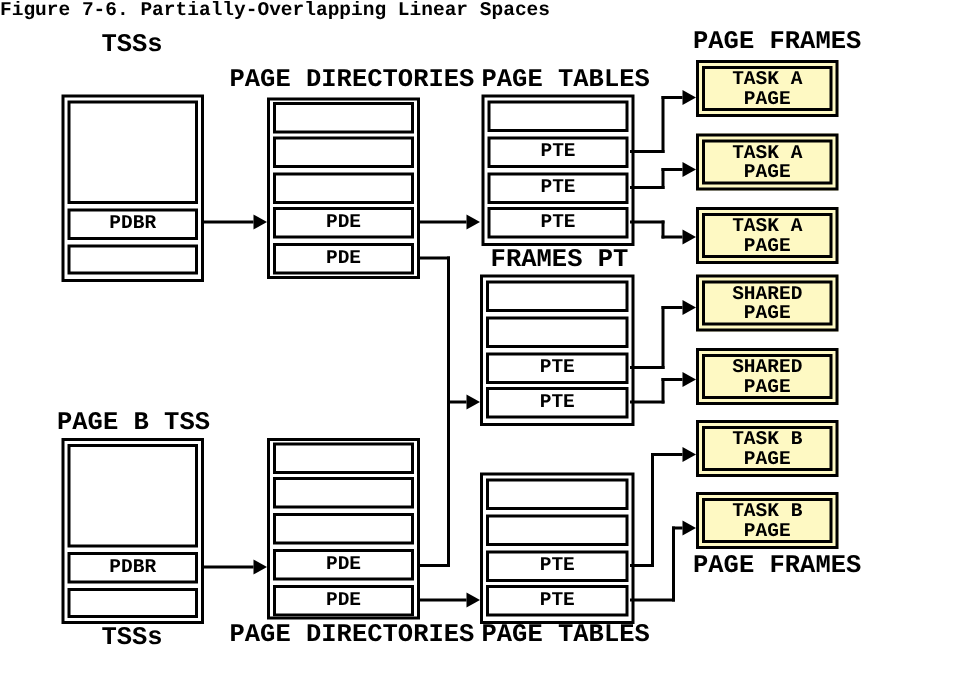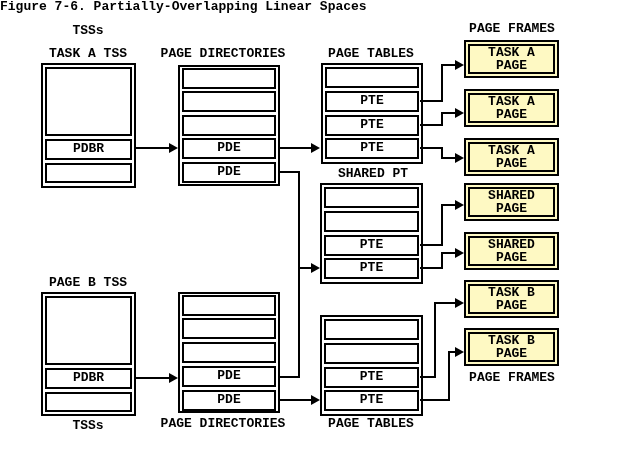--- a/index.html
+++ b/index.html
@@ -2,21 +2,21 @@
 <html><head>
 <meta charset="utf-8">
 <style>
   html,body{margin:0;padding:0;background:#ffffff;}
   .canvas{
     position:relative;width:640px;height:456px;background:#ffffff;
     font-family:"Liberation Mono","DejaVu Sans Mono",monospace;
     font-weight:bold;color:#000000;overflow:hidden;
   }
   .title{position:absolute;font-size:13px;line-height:14px;white-space:nowrap;}
-  .lbl{position:absolute;font-size:13px;line-height:13px;text-align:center;white-space:nowrap;}
+  .lbl{position:absolute;font-size:17px;line-height:13px;text-align:center;white-space:nowrap;}
   .obox{position:absolute;border:2px solid #000;box-sizing:border-box;background:#fff;}
   .cell{position:absolute;border:2px solid #000;box-sizing:border-box;background:#fff;
         font-size:13px;line-height:16px;text-align:center;overflow:hidden;}
   .cell.tall{line-height:64px;}
   .frame{position:absolute;border:2px solid #000;box-sizing:border-box;background:#fef9c3;}
   .frame-inner{position:absolute;left:2px;right:2px;top:2px;bottom:2px;border:2px solid #000;
         display:flex;align-items:center;justify-content:center;text-align:center;
         font-size:13px;line-height:13px;white-space:pre-line;}
   .hl{position:absolute;height:2px;background:#000;}
   .vl{position:absolute;width:2px;background:#000;}
@@ -25,25 +25,24 @@
        border-left:9px solid #000;}
 </style>
 </head>
 <body>
 
 <div class="canvas">
 
   <div class="title" style="left:0px;top:0;">Figure 7-6. Partially-Overlapping Linear Spaces</div>
 
   <div class="lbl" style="left:56px;top:24px;width:64px;">TSSs</div>
-  <div class="lbl" style="left:38px;top:47px;width:100px;">TASK A TSS</div>
   <div class="lbl" style="left:153px;top:47px;width:140px;">PAGE DIRECTORIES</div>
   <div class="lbl" style="left:321px;top:47px;width:100px;">PAGE TABLES</div>
   <div class="lbl" style="left:462px;top:22px;width:100px;">PAGE FRAMES</div>
-  <div class="lbl" style="left:323px;top:167px;width:100px;">SHARED PT</div>
+  <div class="lbl" style="left:323px;top:167px;width:100px;">FRAMES PT</div>
   <div class="lbl" style="left:38px;top:276px;width:100px;">PAGE B TSS</div>
   <div class="lbl" style="left:56px;top:419px;width:64px;">TSSs</div>
   <div class="lbl" style="left:153px;top:417px;width:140px;">PAGE DIRECTORIES</div>
   <div class="lbl" style="left:321px;top:417px;width:100px;">PAGE TABLES</div>
   <div class="lbl" style="left:462px;top:371px;width:100px;">PAGE FRAMES</div>
 
   <div class="obox" style="left:41px;top:63px;width:95px;height:125px;"></div>
   <div class="cell tall" style="left:45px;top:67px;width:87px;height:69px;"></div>
   <div class="cell" style="left:45px;top:139px;width:87px;height:21px;">PDBR</div>
   <div class="cell" style="left:45px;top:163px;width:87px;height:20px;"></div>

